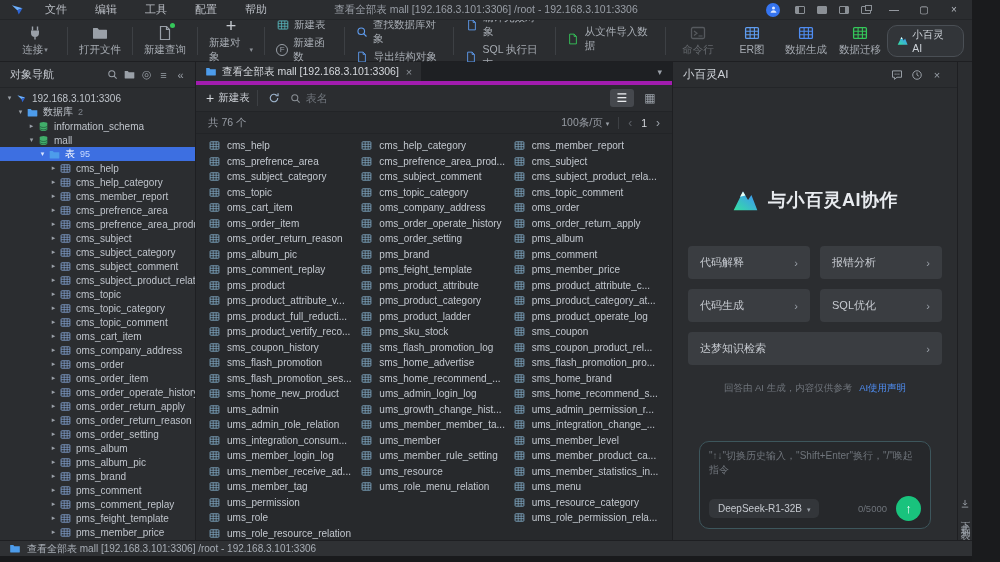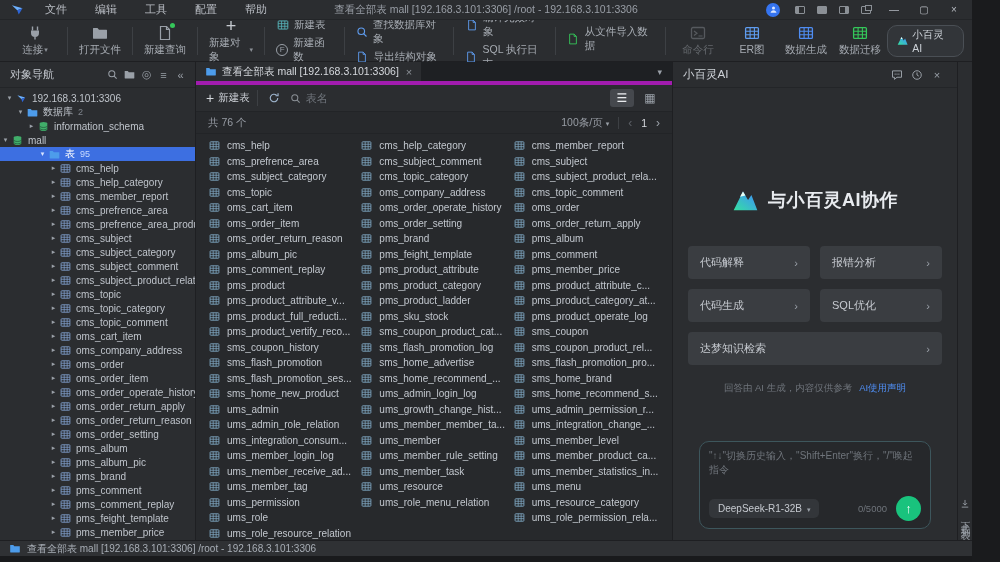--- a/index.html
+++ b/index.html
@@ -438,21 +438,21 @@
           </div>
           <div class="tree-row" style="padding-left: 26px;">
             <span class="chev">▸</span>
             <span class="nico ic-db">
               <svg class="svgic">
                 <use href="#sym-db" xlink:href="#sym-db"></use>
               </svg>
             </span>
             <span>information_schema</span>
           </div>
-          <div class="tree-row" style="">
+          <div class="tree-row" style="padding-left: 26px;">
             <span class="chev">▾</span>
             <span class="nico ic-db">
               <svg class="svgic">
                 <use href="#sym-db" xlink:href="#sym-db"></use>
               </svg>
             </span>
             <span>mall</span>
           </div>
           <div class="tree-row selected" style="padding-left: 37px;">
             <span class="chev">▾</span>
@@ -977,20 +977,28 @@
                 </svg>
               </span>
               <span>cms_help_category</span>
             </div>
             <div class="g-item">
               <span class="nico">
                 <svg class="svgic">
                   <use href="#sym-table" xlink:href="#sym-table"></use>
                 </svg>
               </span>
+              <span>cms_prefrence_area_prod...</span>
+            </div>
+            <div class="g-item">
+              <span class="nico">
+                <svg class="svgic">
+                  <use href="#sym-table" xlink:href="#sym-table"></use>
+                </svg>
+              </span>
               <span>cms_subject_comment</span>
             </div>
             <div class="g-item">
               <span class="nico">
                 <svg class="svgic">
                   <use href="#sym-table" xlink:href="#sym-table"></use>
                 </svg>
               </span>
               <span>cms_topic_category</span>
             </div>
@@ -1065,28 +1073,20 @@
                 </svg>
               </span>
               <span>pms_sku_stock</span>
             </div>
             <div class="g-item">
               <span class="nico">
                 <svg class="svgic">
                   <use href="#sym-table" xlink:href="#sym-table"></use>
                 </svg>
               </span>
-              <span>sms_coupon_product_cat...</span>
-            </div>
-            <div class="g-item">
-              <span class="nico">
-                <svg class="svgic">
-                  <use href="#sym-table" xlink:href="#sym-table"></use>
-                </svg>
-              </span>
               <span>sms_flash_promotion_log</span>
             </div>
             <div class="g-item">
               <span class="nico">
                 <svg class="svgic">
                   <use href="#sym-table" xlink:href="#sym-table"></use>
                 </svg>
               </span>
               <span>sms_home_advertise</span>
             </div>
@@ -1130,28 +1130,20 @@
               </span>
               <span>ums_member</span>
             </div>
             <div class="g-item">
               <span class="nico">
                 <svg class="svgic">
                   <use href="#sym-table" xlink:href="#sym-table"></use>
                 </svg>
               </span>
               <span>ums_member_rule_setting</span>
-            </div>
-            <div class="g-item">
-              <span class="nico">
-                <svg class="svgic">
-                  <use href="#sym-table" xlink:href="#sym-table"></use>
-                </svg>
-              </span>
-              <span>ums_member_task</span>
             </div>
             <div class="g-item">
               <span class="nico">
                 <svg class="svgic">
                   <use href="#sym-table" xlink:href="#sym-table"></use>
                 </svg>
               </span>
               <span>ums_resource</span>
             </div>
             <div class="g-item">

